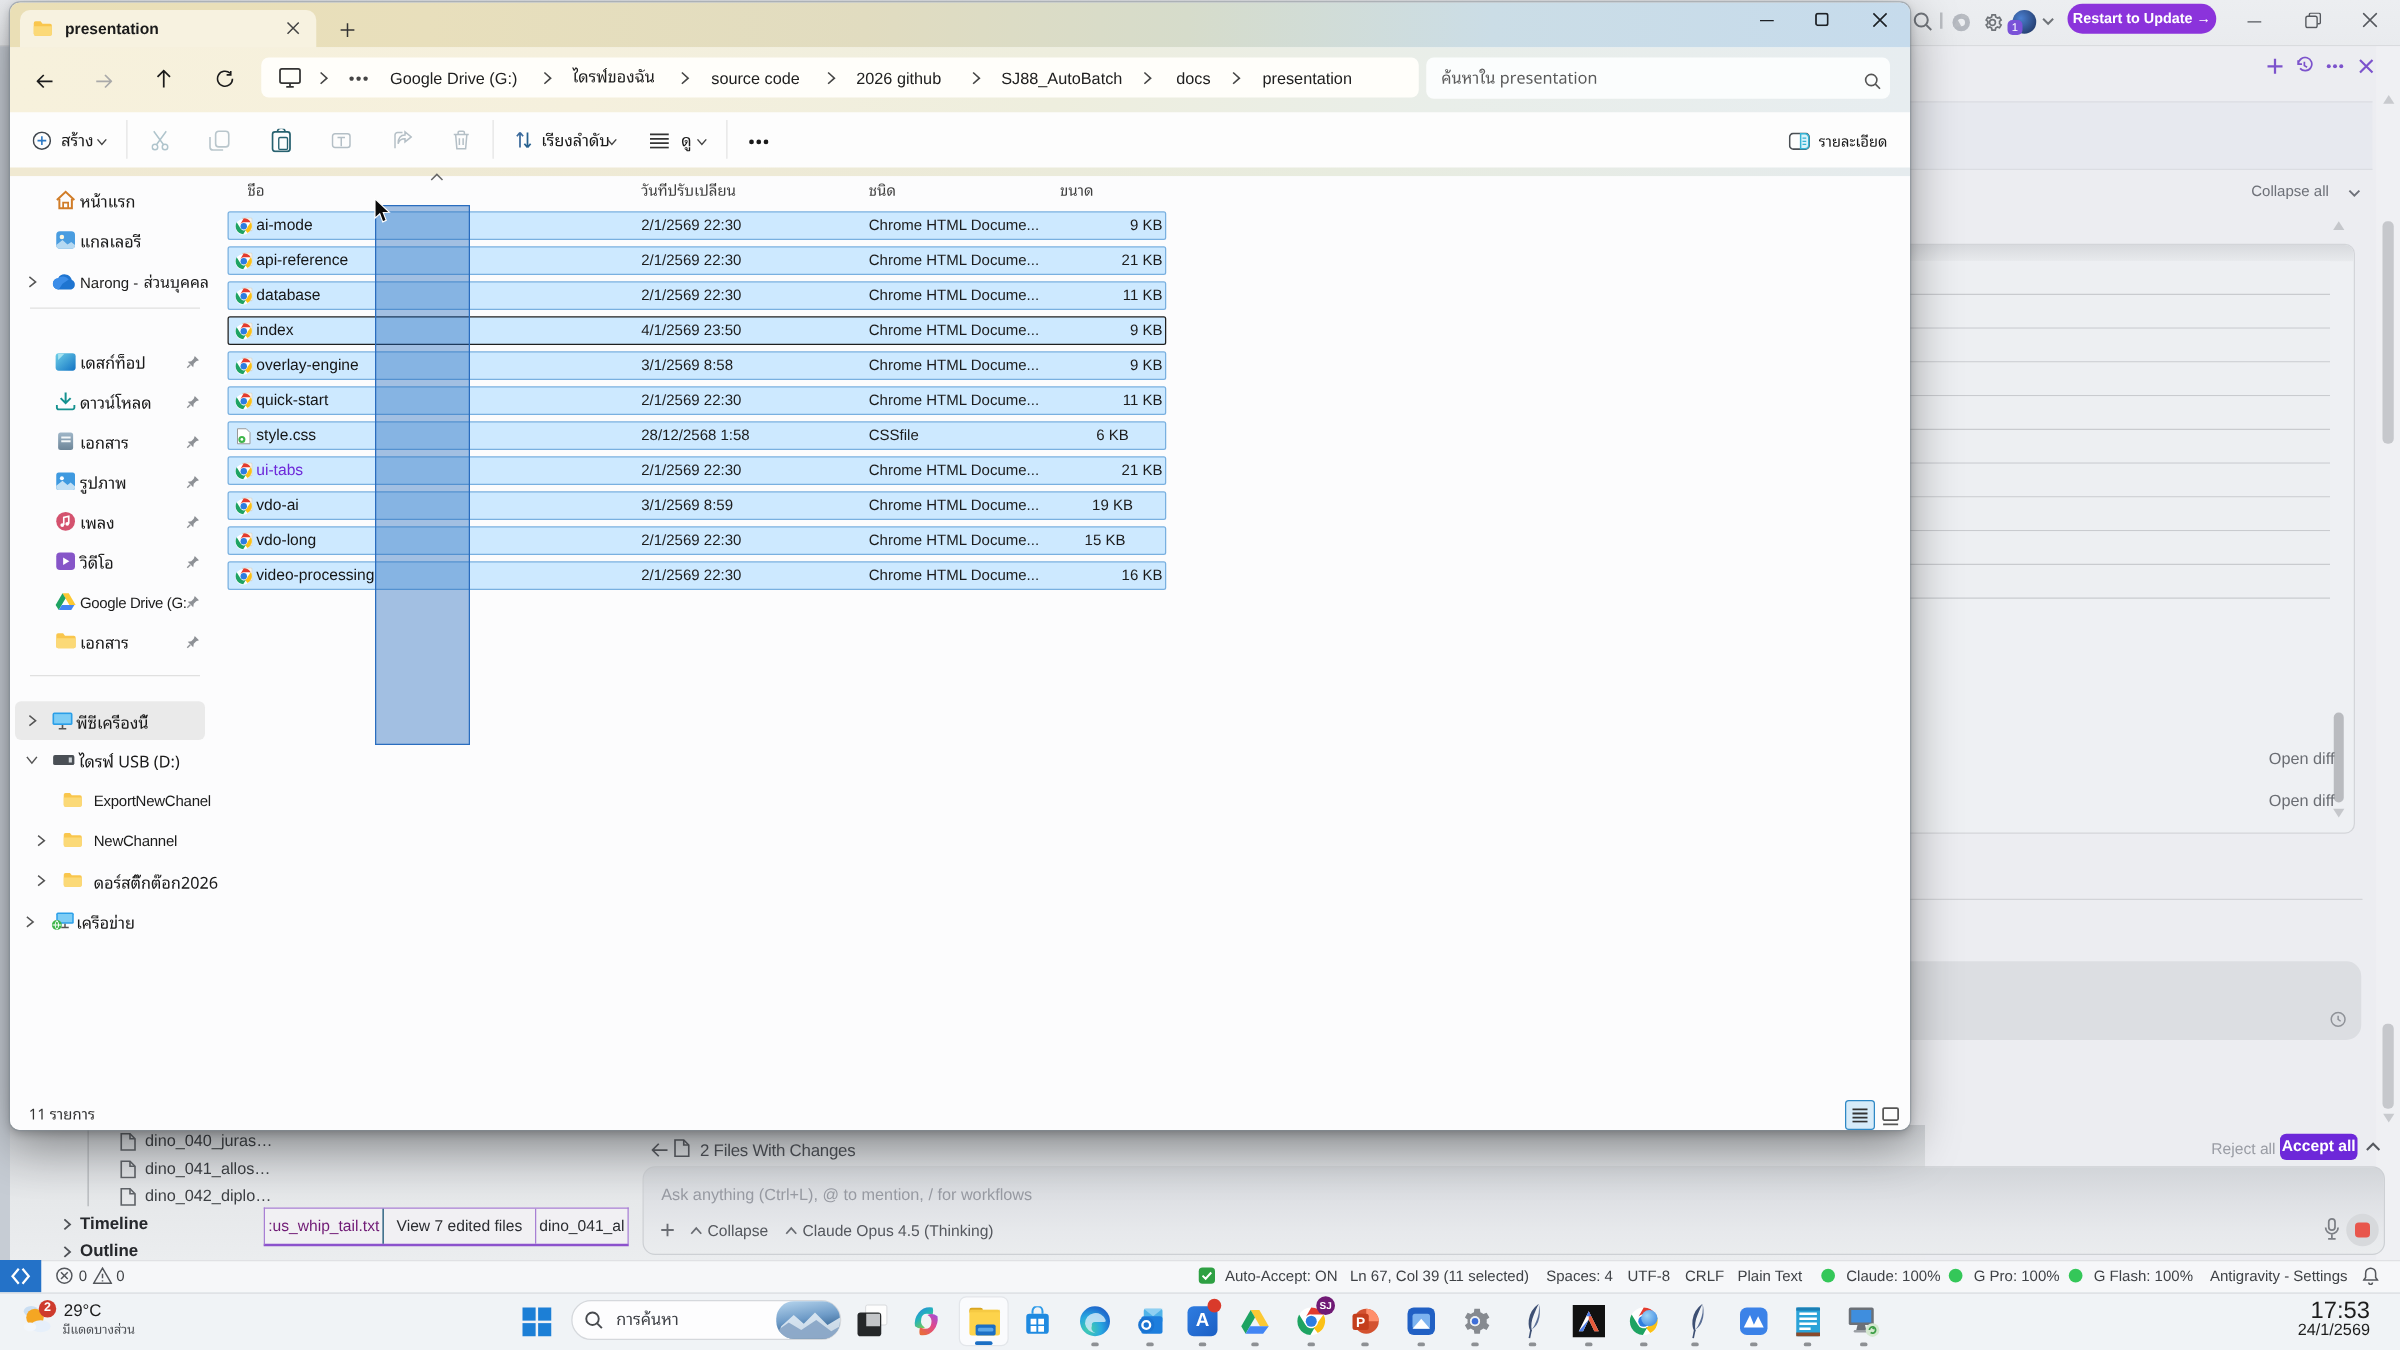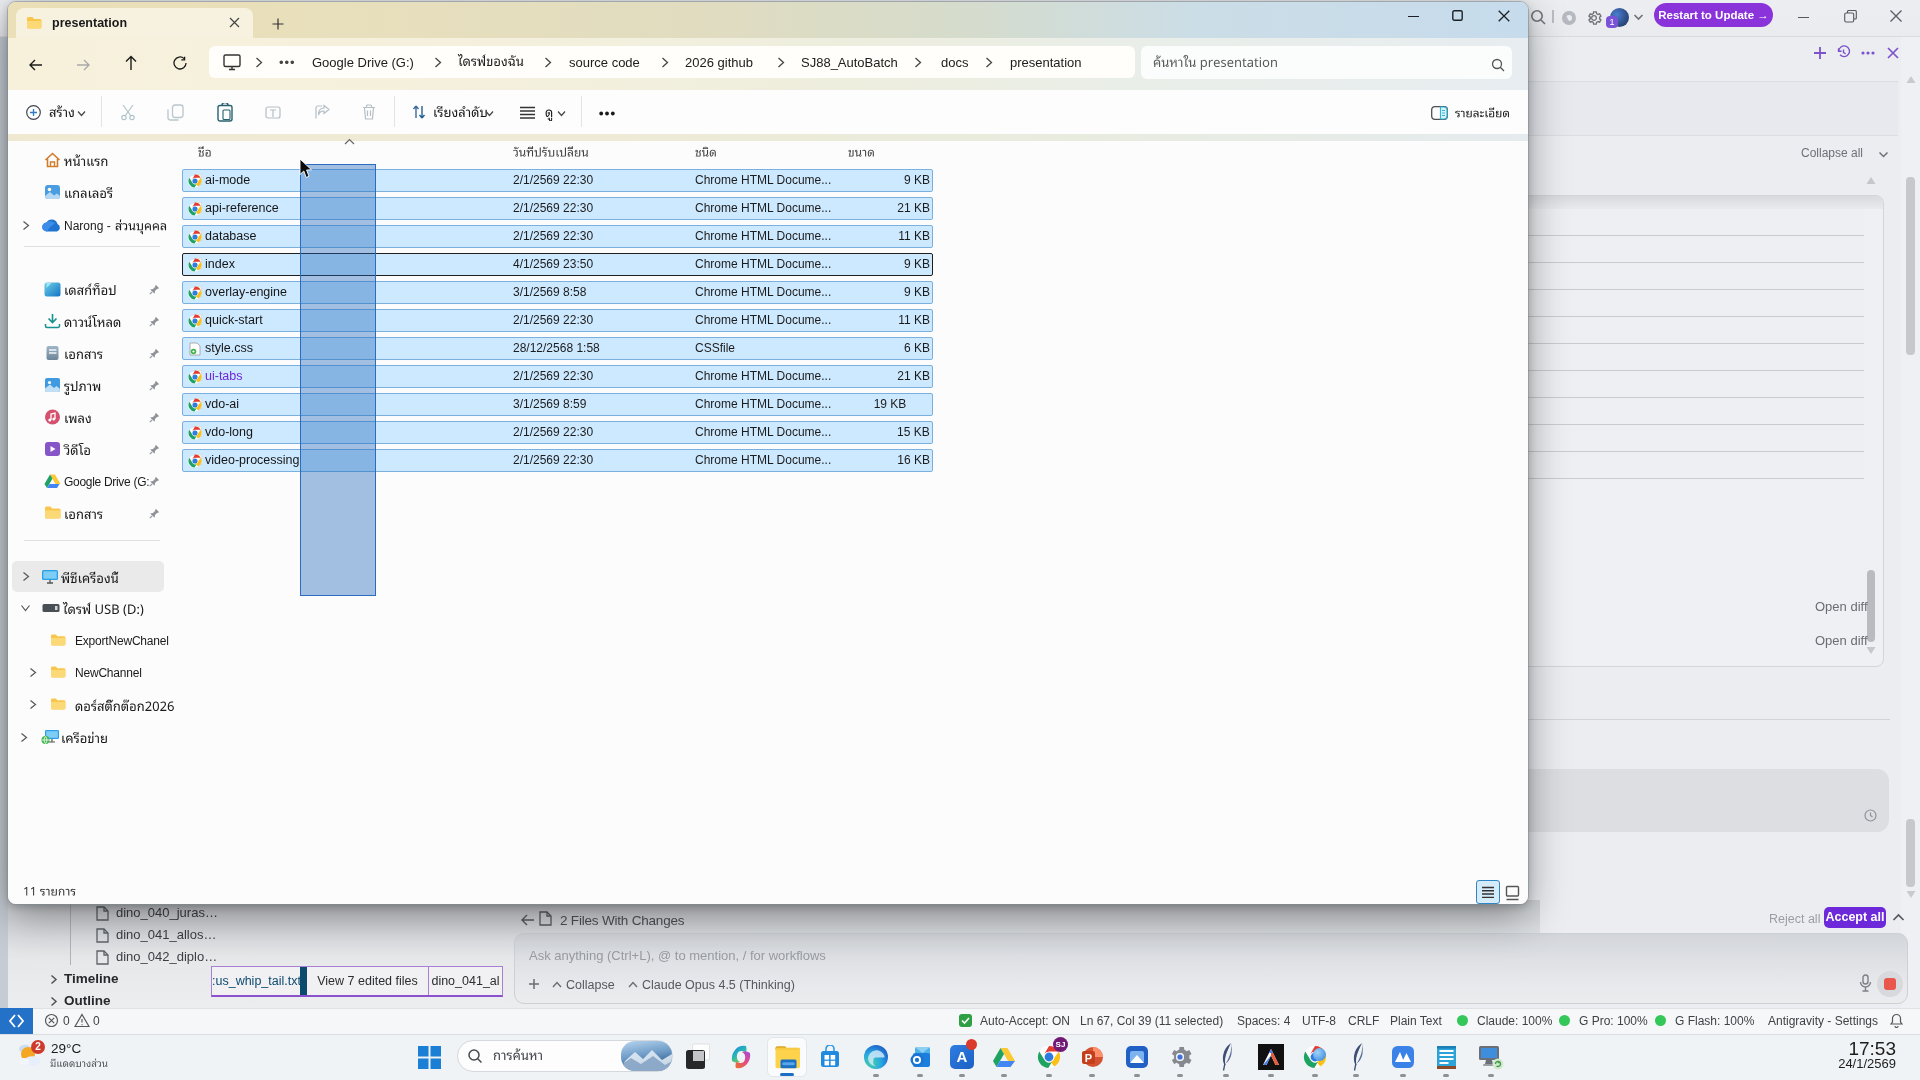--- a/index.html
+++ b/index.html
@@ -115,21 +115,21 @@
 <div class="txt" style="left:116px;top:949px;color:#3c3f43;font-size:13px">dino_042_diplo…</div>
 <svg class="a" style="left:50px;top:974px" width="8" height="11" viewBox="0 0 8 11">
       <path d="M1.5 1.5 L6 5.5 L1.5 9.5" fill="none" stroke="#4f5257" stroke-width="1.5"></path>
     </svg>
 <div class="txt" style="left:64px;top:971px;color:#26282c;font-size:13.5px;font-weight:bold">Timeline</div>
 <svg class="a" style="left:50px;top:996px" width="8" height="11" viewBox="0 0 8 11">
       <path d="M1.5 1.5 L6 5.5 L1.5 9.5" fill="none" stroke="#4f5257" stroke-width="1.5"></path>
     </svg>
 <div class="txt" style="left:64px;top:993px;color:#26282c;font-size:13.5px;font-weight:bold">Outline</div>
 <div class="a" style="left:211px;top:966px;width:292px;height:31px;background:#f1f0f3;border:1px solid #a87fd4;border-bottom:2px solid #8c52cc;display:flex">
-<div style="width:95px;border-right:7px solid #0c4a6e;color:#0c4a6e;font-size:12.5px;line-height:28px;text-align:center;overflow:hidden">:us_whip_tail.txt</div>
+<div style="width:95px;border-right:1px solid #0c4a6e;color:#701a75;font-size:12.5px;line-height:28px;text-align:center;overflow:hidden">:us_whip_tail.txt</div>
 <div style="width:122px;border-right:1px solid #a87fd4;color:#2b2d31;font-size:12.5px;line-height:28px;text-align:center">View 7 edited files</div>
 <div style="flex:1;color:#2b2d31;font-size:12.5px;line-height:28px;text-align:center">dino_041_al</div>
     </div>
 <svg class="a" style="left:521px;top:914px" width="14" height="12" viewBox="0 0 14 12">
       <path d="M6 1 L1 6 L6 11 M1 6 H13" fill="none" stroke="#595c62" stroke-width="1.4"></path>
     </svg>
 <svg class="a" style="left:539px;top:911px" width="13" height="15" viewBox="0 0 13 15">
       <path d="M1 1 H8 L12 5 V14 H1 Z" fill="none" stroke="#595c62" stroke-width="1.3"></path>
       <path d="M8 1 V5 H12" fill="none" stroke="#595c62" stroke-width="1.3"></path>
     </svg>
@@ -804,21 +804,21 @@
 <div class="txt" style="left:850px;top:313px;color:#1c1c1c;font-size:12px;width:80px;text-align:right">11 KB</div>
 <div class="a" style="left:182px;top:337px;width:751px;height:23px;background:#cde9ff;border:1px solid #79b0e0;border-radius:2px"></div>
 <svg class="a" style="left:189px;top:342px" width="12" height="14" viewBox="0 0 12 14">
       <path d="M1 1 H8 L11 4 V13 H1 Z" fill="#fff" stroke="#999" stroke-width="0.8"></path>
       <circle cx="4.5" cy="9.5" r="2.8" fill="#3fb54a"></circle>
       <circle cx="4.5" cy="9.5" r="1.1" fill="#fff"></circle>
     </svg>
 <div class="txt" style="left:205px;top:341px;color:#161616;font-size:12.5px">style.css</div>
 <div class="txt" style="left:513px;top:341px;color:#1c1c1c;font-size:12px">28/12/2568 1:58</div>
 <div class="txt" style="left:695px;top:341px;color:#1c1c1c;font-size:12px">CSSfile</div>
-<div class="txt" style="left:850px;top:341px;color:#1c1c1c;font-size:12px;width:80px;text-align:right">6 KB</div>
+<div class="txt" style="left:850px;top:341px;color:#1c1c1c;font-size:12px;width:80px;text-align:center">6 KB</div>
 <div class="a" style="left:182px;top:365px;width:751px;height:23px;background:#cde9ff;border:1px solid #79b0e0;border-radius:2px"></div>
 <svg class="a" style="left:188px;top:370px" width="14" height="14" viewBox="0 0 24 24">
       <path d="M10 0.5 H22 a1.5 1.5 0 0 1 1.5 1.5 V18 H20 Z" fill="#f6f2e8" stroke="#c8c4b8" stroke-width="0.8"></path>
       <circle cx="11" cy="13" r="10.5" fill="#fff"></circle>
       <circle cx="12" cy="12" r="4.4" fill="#2d7de0"></circle>
       <path d="M12 1 a11 11 0 0 1 9.5 5.5 H12 a5.5 5.5 0 0 0-4.8 2.8 Z" fill="#e33b2e"></path>
       <path d="M21.8 6.5 a11 11 0 0 1-4.6 14.9 L13.7 16.9 a5.5 5.5 0 0 0 3.8-4.4 Z" fill="#fbc116"></path>
       <path d="M2.3 6.6 a11 11 0 0 0 9 16.4 l3.5-6 a5.5 5.5 0 0 1-7.6-2.5 Z" fill="#1ea362"></path>
     </svg>
 <div class="txt" style="left:205px;top:369px;color:#6d28d9;font-size:12.5px">ui-tabs</div>
@@ -843,21 +843,21 @@
       <path d="M10 0.5 H22 a1.5 1.5 0 0 1 1.5 1.5 V18 H20 Z" fill="#f6f2e8" stroke="#c8c4b8" stroke-width="0.8"></path>
       <circle cx="11" cy="13" r="10.5" fill="#fff"></circle>
       <circle cx="12" cy="12" r="4.4" fill="#2d7de0"></circle>
       <path d="M12 1 a11 11 0 0 1 9.5 5.5 H12 a5.5 5.5 0 0 0-4.8 2.8 Z" fill="#e33b2e"></path>
       <path d="M21.8 6.5 a11 11 0 0 1-4.6 14.9 L13.7 16.9 a5.5 5.5 0 0 0 3.8-4.4 Z" fill="#fbc116"></path>
       <path d="M2.3 6.6 a11 11 0 0 0 9 16.4 l3.5-6 a5.5 5.5 0 0 1-7.6-2.5 Z" fill="#1ea362"></path>
     </svg>
 <div class="txt" style="left:205px;top:425px;color:#161616;font-size:12.5px">vdo-long</div>
 <div class="txt" style="left:513px;top:425px;color:#1c1c1c;font-size:12px">2/1/2569 22:30</div>
 <div class="txt" style="left:695px;top:425px;color:#1c1c1c;font-size:12px">Chrome HTML Docume...</div>
-<div class="txt" style="left:897px;top:425px;color:#1c1c1c;font-size:12px;width:80px;text-align:left">15 KB</div>
+<div class="txt" style="left:844px;top:425px;color:#1c1c1c;font-size:12px;width:80px;text-align:center">15 KB</div>
 <div class="a" style="left:182px;top:449px;width:751px;height:23px;background:#cde9ff;border:1px solid #79b0e0;border-radius:2px"></div>
 <svg class="a" style="left:188px;top:454px" width="14" height="14" viewBox="0 0 24 24">
       <path d="M10 0.5 H22 a1.5 1.5 0 0 1 1.5 1.5 V18 H20 Z" fill="#f6f2e8" stroke="#c8c4b8" stroke-width="0.8"></path>
       <circle cx="11" cy="13" r="10.5" fill="#fff"></circle>
       <circle cx="12" cy="12" r="4.4" fill="#2d7de0"></circle>
       <path d="M12 1 a11 11 0 0 1 9.5 5.5 H12 a5.5 5.5 0 0 0-4.8 2.8 Z" fill="#e33b2e"></path>
       <path d="M21.8 6.5 a11 11 0 0 1-4.6 14.9 L13.7 16.9 a5.5 5.5 0 0 0 3.8-4.4 Z" fill="#fbc116"></path>
       <path d="M2.3 6.6 a11 11 0 0 0 9 16.4 l3.5-6 a5.5 5.5 0 0 1-7.6-2.5 Z" fill="#1ea362"></path>
     </svg>
 <div class="txt" style="left:205px;top:453px;color:#161616;font-size:12.5px">video-processing</div>

